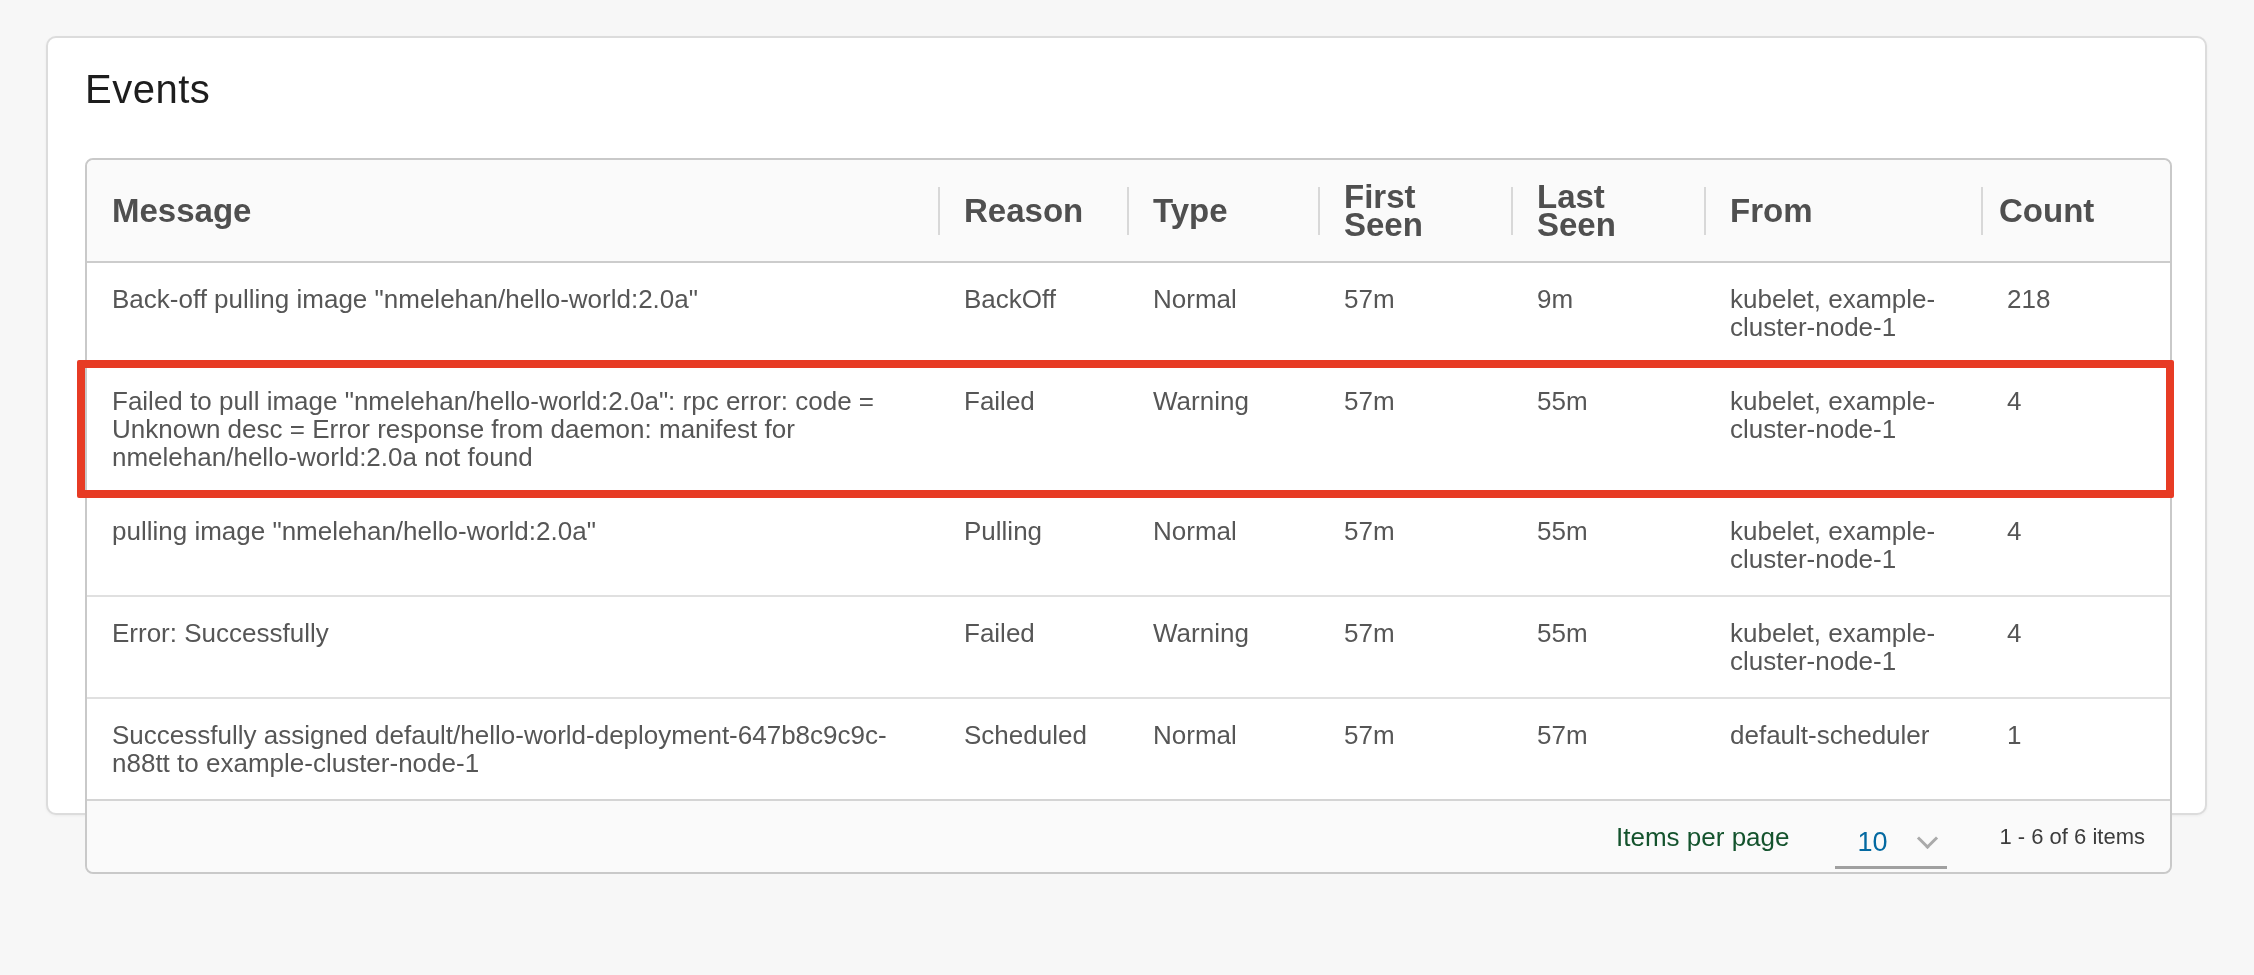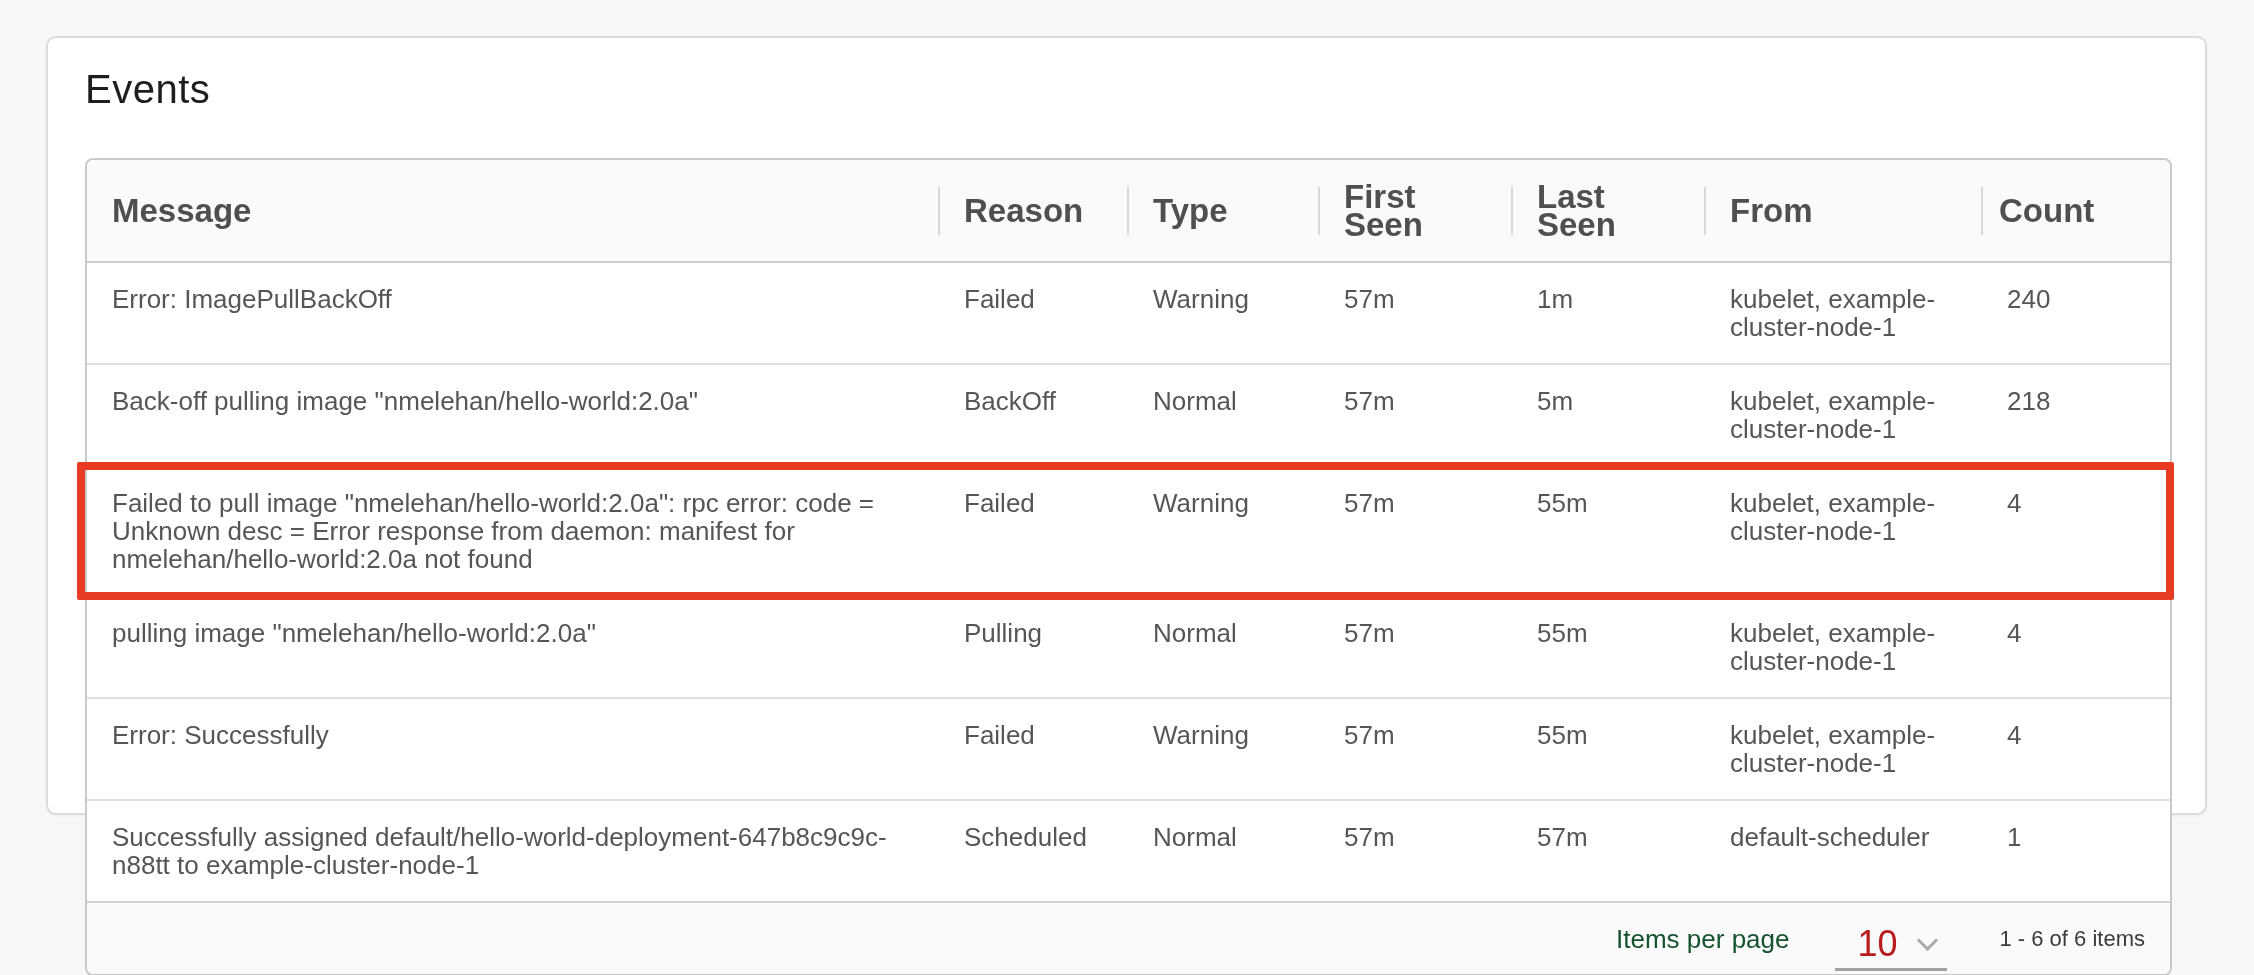--- a/index.html
+++ b/index.html
@@ -105,22 +105,22 @@
     height: 50px;
     display: flex;
     align-items: center;
     justify-content: space-between;
     padding: 0 12px 0 22px;
     border-bottom: 3px solid #a0a0a0;
     margin-top: 14px;
     cursor: pointer;
   }
   .page-size-value {
-    font-size: 36px;
-    color: #b91c1c;
+    font-size: 27px;
+    color: #0369a1;
   }
   .chevron-down {
     width: 15px;
     height: 15px;
     border-right: 3px solid #aaaaaa;
     border-bottom: 3px solid #aaaaaa;
     transform: rotate(45deg);
     margin-bottom: 8px;
   }
   .pagination-range {
@@ -152,37 +152,26 @@
         <th>Type</th>
         <th>First Seen</th>
         <th>Last Seen</th>
         <th>From</th>
         <th>Count</th>
       </tr>
     </thead>
     <tbody>
       <tr>
         <td>
-            <div class="msg-inner">Error: ImagePullBackOff</div>
-          </td>
-        <td>Failed</td>
-        <td>Warning</td>
-        <td>57m</td>
-        <td>1m</td>
-        <td>kubelet, example-cluster-node-1</td>
-        <td>240</td>
-      </tr>
-      <tr>
-        <td>
             <div class="msg-inner">Back-off pulling image "nmelehan/hello-world:2.0a"</div>
           </td>
         <td>BackOff</td>
         <td>Normal</td>
         <td>57m</td>
-        <td>5m</td>
+        <td>9m</td>
         <td>kubelet, example-cluster-node-1</td>
         <td>218</td>
       </tr>
       <tr>
         <td class="cell-rel">
           <div class="highlight-box" style="border-color: rgb(231, 59, 36);"></div>
           <div class="msg-inner">Failed to pull image "nmelehan/hello-world:2.0a": rpc error: code = Unknown desc = Error response from daemon: manifest for nmelehan/hello-world:2.0a not found</div>
         </td>
         <td>Failed</td>
         <td>Warning</td>

